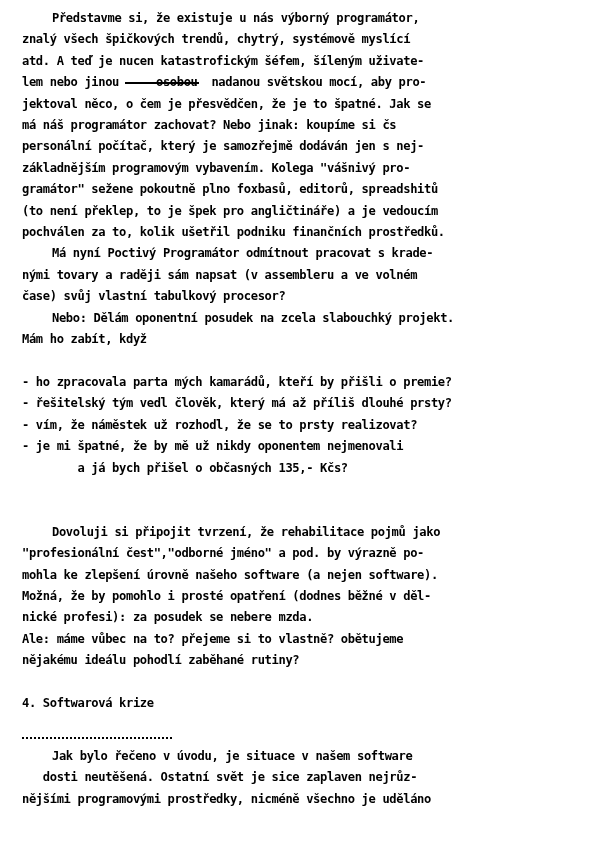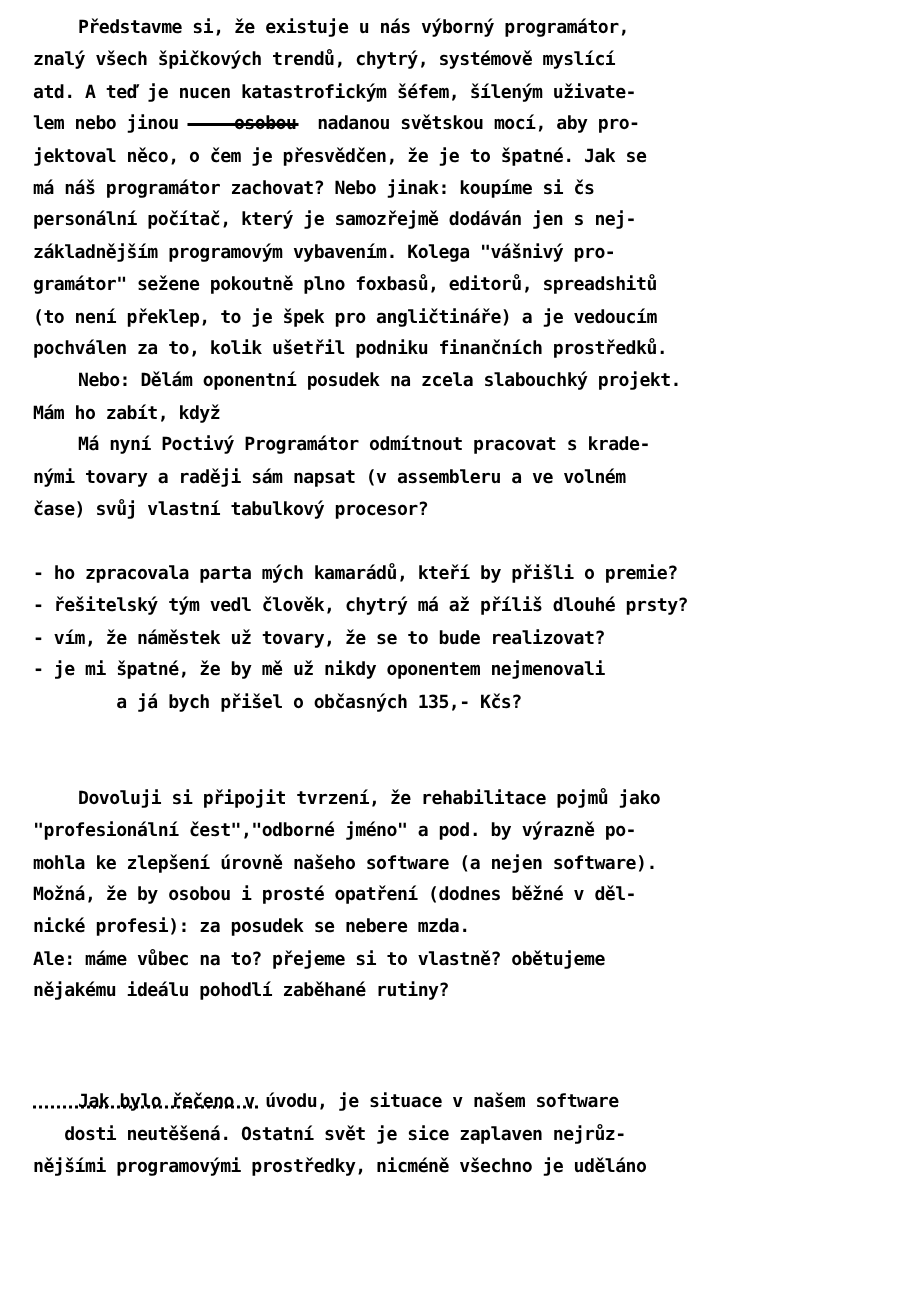--- a/index.html
+++ b/index.html
@@ -82,50 +82,51 @@
 <span>atd. A teď je nucen katastrofickým šéfem, šíleným uživate-</span>
 <span>lem nebo jinou </span><span class="strike-word">osobou</span><span>  nadanou světskou mocí, aby pro-</span>
 <span>jektoval něco, o čem je přesvědčen, že je to špatné. Jak se</span>
 <span>má náš programátor zachovat? Nebo jinak: koupíme si čs</span>
 <span>personální počítač, který je samozřejmě dodáván jen s nej-</span>
 <span>základnějším programovým vybavením. Kolega "vášnivý pro-</span>
 <span>gramátor" sežene pokoutně plno foxbasů, editorů, spreadshitů</span>
 <span>(to není překlep, to je špek pro angličtináře) a je vedoucím</span>
 <span>pochválen za to, kolik ušetřil podniku finančních prostředků.</span></p>
 
-    <p class="indent"><span>Nebo: Dělám oponentní posudek na zcela slabouchký projekt.</span>
-<span>Mám ho zabít, když</span></p>
-
     <p class="indent"><span>Má nyní Poctivý Programátor odmítnout pracovat s krade-</span>
 <span>nými tovary a raději sám napsat (v assembleru a ve volném</span>
 <span>čase) svůj vlastní tabulkový procesor?</span></p>
 
+    <p class="indent"><span>Nebo: Dělám oponentní posudek na zcela slabouchký projekt.</span>
+<span>Mám ho zabít, když</span></p>
+
     <div class="blank"></div>
 
     <p class="list-line"><span>- ho zpracovala parta mých kamarádů, kteří by přišli o premie?</span>
-<span>- řešitelský tým vedl člověk, chytrý má až příliš dlouhé prsty?</span>
-<span>- vím, že náměstek už tovary, že se to bude realizovat?</span>
+<span>- řešitelský tým vedl člověk, který má až příliš dlouhé prsty?</span>
+<span>- vím, že náměstek už rozhodl, že se to prsty realizovat?</span>
 <span>- je mi špatné, že by mě už nikdy oponentem nejmenovali</span>
 <span>        a já bych přišel o občasných 135,- Kčs?</span></p>
 
     <div class="blank"></div>
 
 
     <div class="blank"></div>
 
     <p class="indent"><span>Dovoluji si připojit tvrzení, že rehabilitace pojmů jako</span>
 <span>"profesionální čest","odborné jméno" a pod. by výrazně po-</span>
 <span>mohla ke zlepšení úrovně našeho software (a nejen software).</span>
-<span>Možná, že by osobou i prosté opatření (dodnes běžné v děl-</span>
+<span>Možná, že by pomohlo i prosté opatření (dodnes běžné v děl-</span>
 <span>nické profesi): za posudek se nebere mzda.</span>
 <span>Ale: máme vůbec na to? přejeme si to vlastně? obětujeme</span>
 <span>nějakému ideálu pohodlí zaběhané rutiny?</span></p>
 
     <div class="blank"></div>
 
+    <p class="heading">4. Softwarová krize</p>
 
     <div class="half-blank"></div>
 
 
     <div class="blank"></div>
 
     <p class="indent"><span>Jak bylo řečeno v úvodu, je situace v našem software</span>
 <span>   dosti neutěšená. Ostatní svět je sice zaplaven nejrůz-</span>
 <span>nějšími programovými prostředky, nicméně všechno je uděláno</span></p>
 

